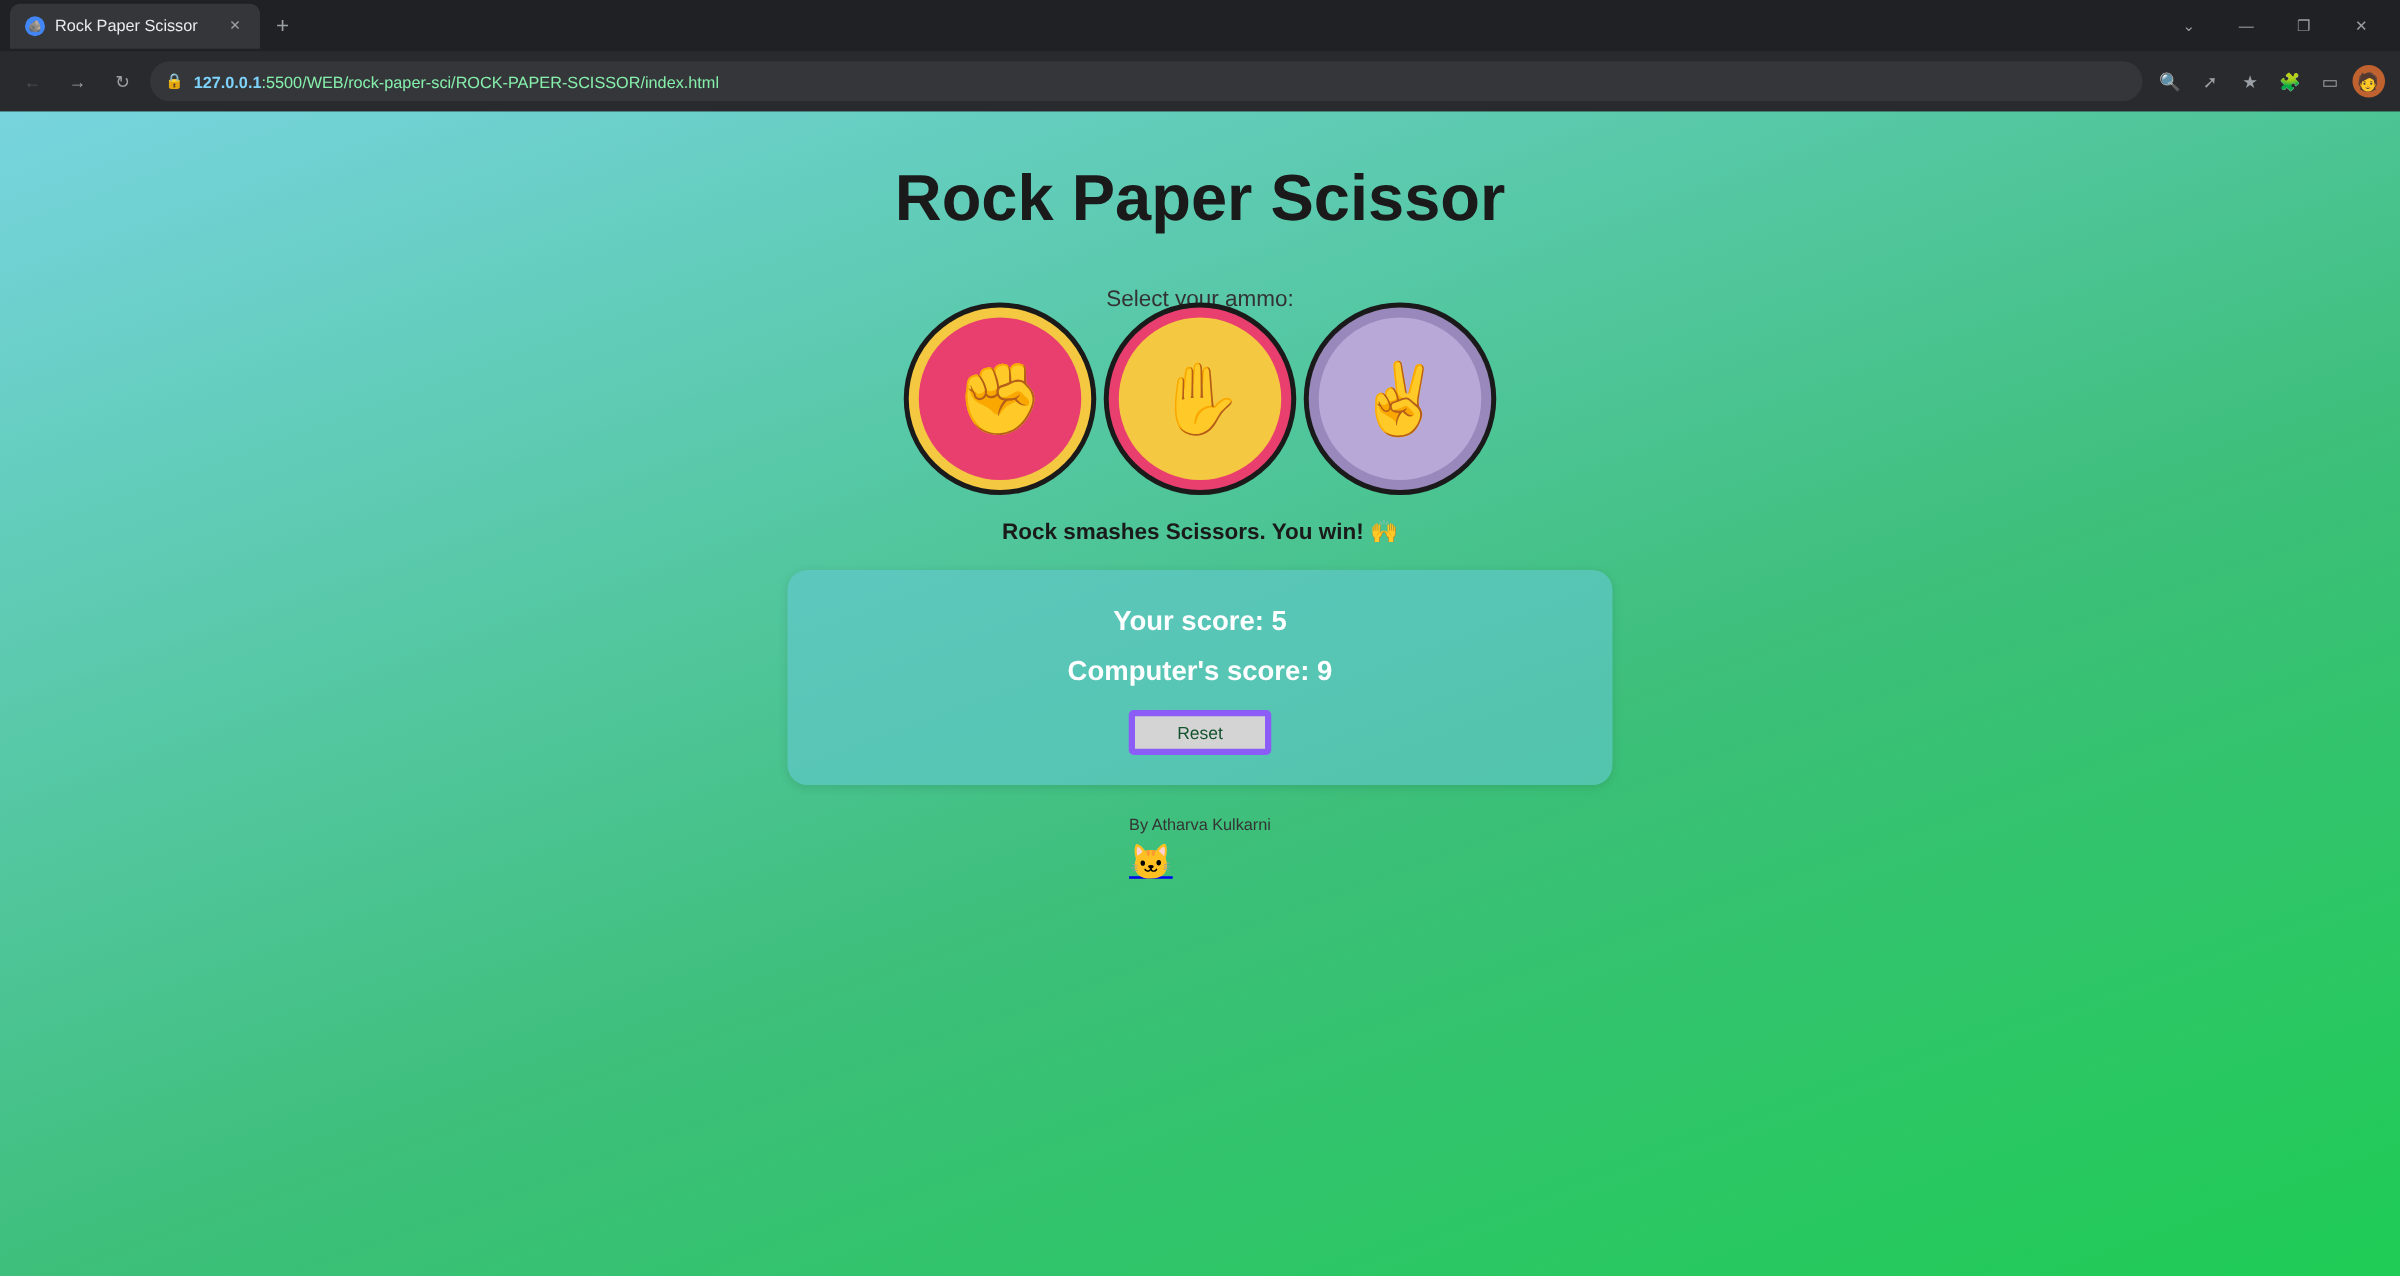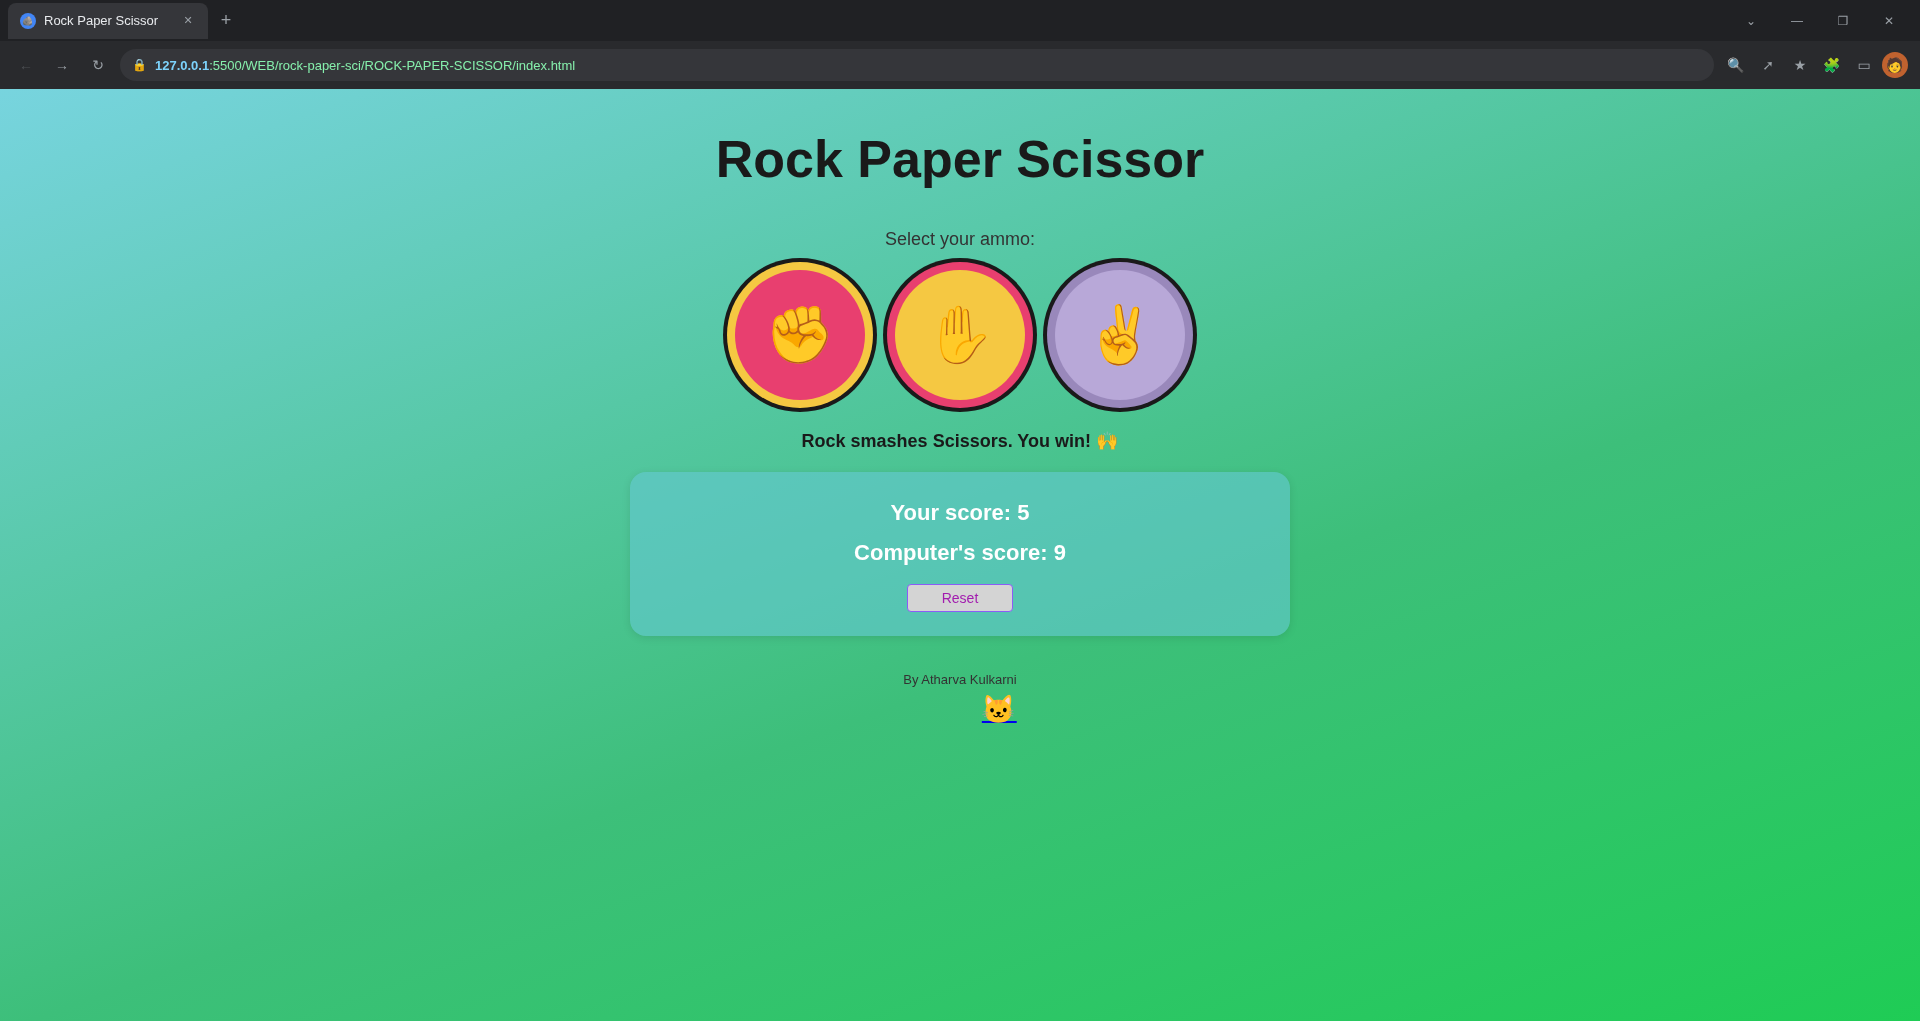--- a/index.html
+++ b/index.html
@@ -195,21 +195,21 @@
       font-size: 52px;
       font-weight: bold;
       color: #1a1a1a;
       margin-bottom: 40px;
       text-align: center;
     }
 
     .select-label {
       font-size: 18px;
       color: #333;
-      margin-bottom: 20px;
+      margin-bottom: 4px;
       text-align: center;
     }
 
     .choices {
       display: flex;
       gap: 30px;
       margin-bottom: 30px;
       align-items: center;
       justify-content: center;
     }
@@ -266,31 +266,31 @@
       color: #fff;
       margin-bottom: 14px;
     }
 
     .score-line:last-of-type {
       margin-bottom: 18px;
     }
 
     .reset-btn {
       background: #d4d4d4;
-      border: 1px solid #8b5cf6;
+      border: 5px solid #8b5cf6;
       border-radius: 4px;
       padding: 5px 34px;
       font-size: 14px;
       cursor: pointer;
-      color: #a21caf;
+      color: #14532d;
     }
 
     .footer {
-      margin-top: 36px;
-      text-align: right;
+      margin-top: 24px;
+      text-align: left;
       color: #333;
       font-size: 13px;
     }
 
     .github-icon {
       margin-top: 6px;
       font-size: 28px;
       color: #1a1a1a;
       display: block;
     }

